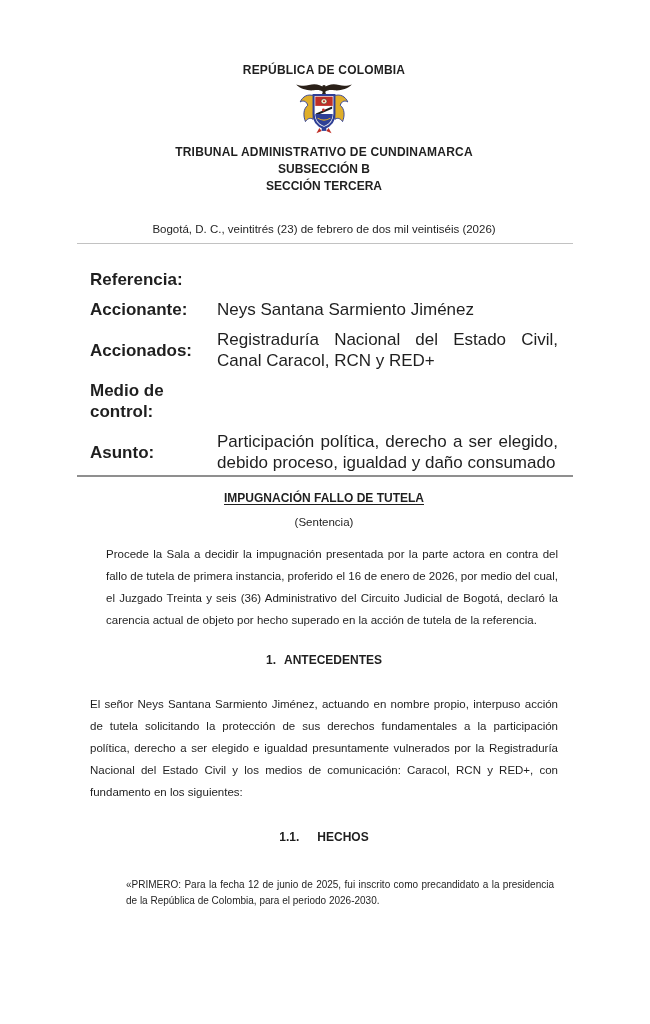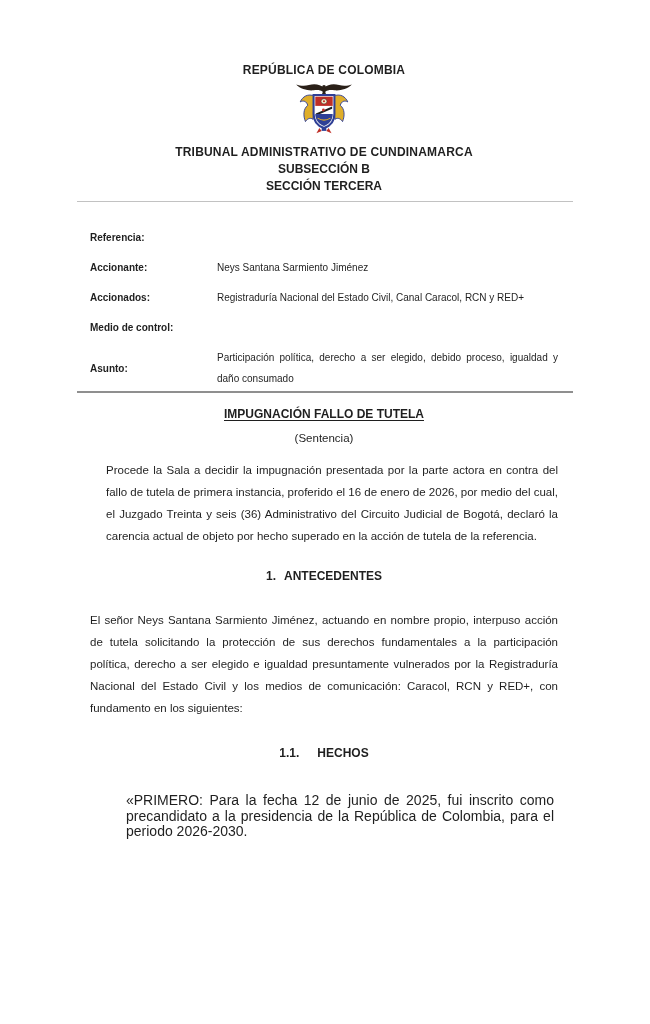--- a/index.html
+++ b/index.html
@@ -20,41 +20,41 @@
   .emblem-wrap { margin-top: 4px; height: 58px; text-align: center; }
   .emblem-wrap svg { display: inline-block; }
   .tribunal { margin-top: 4px; letter-spacing: .2px; }
   .magistrada { margin-top: 12px; }
   .dateline { margin-top: 26px; }
 
   .rule { height: 0; margin-left: -13px; margin-right: -15px; }
   .rule-thin  { margin-top: 6px; border-top: 1px solid #c2c2c2; }
   .rule-thick { margin-top: 2px; border-top: 2px solid #8f8f8f; }
 
-  .ref-table { margin-top: 25px; font-size: 10px; }
+  .ref-table { margin-top: 25px; font-size: 17px; }
   .ref-row { display: flex; align-items: center; margin-bottom: 9px; line-height: 21px; }
   .ref-row:last-child { margin-bottom: 0; }
   .ref-label { flex: none; width: 127px; font-weight: bold; }
   .ref-value { flex: 1; text-align: justify; }
   .ref-value b { font-weight: bold; }
 
   .main-title { margin-top: 13px; text-decoration: underline; text-underline-offset: 2px; }
   .subtitle { margin-top: 7px; }
 
   .body-para { font-size: 11.5px; line-height: 22px; text-align: justify; }
   .para-opening { margin-top: 13px; margin-left: 16px; }
   .para-antecedentes { margin-top: 24px; }
 
   .section-h { }
   .h-antecedentes { margin-top: 21px; }
   .h-hechos { margin-top: 26px; }
   .gap-sm { display: inline-block; width: 8px; }
   .gap-lg { display: inline-block; width: 18px; }
 
-  .quote { margin: 31px 4px 0 36px; font-size: 14px; line-height: 15.5px; text-align: justify; }
+  .quote { margin: 31px 4px 0 36px; font-size: 10px; line-height: 15.5px; text-align: justify; }
 </style>
 </head>
 <body>
 
 <div class="doc">
   <div class="content">
 
     <div class="c-heading republic">REPÚBLICA DE COLOMBIA</div>
 
     <div class="emblem-wrap">
@@ -81,20 +81,21 @@
         <path d="M58 79 L63 88 L54 84 Z" fill="#BF2E26"></path>
         <rect x="46" y="79" width="8" height="5" fill="#2E3F96"></rect>
       </svg>
     </div>
 
     <div class="c-heading tribunal">TRIBUNAL ADMINISTRATIVO DE CUNDINAMARCA</div>
     <div class="c-heading">SUBSECCIÓN B</div>
     <div class="c-heading">SECCIÓN TERCERA</div>
 
 
+    <div class="c-text dateline">Bogotá, D. C., veintitrés (23) de febrero de dos mil veintiséis (2026)</div>
 
     <div class="rule rule-thin"></div>
 
     <div class="ref-table">
 
       <div class="ref-row">
         <div class="ref-label">Referencia:</div>
       </div>
 
       <div class="ref-row">

